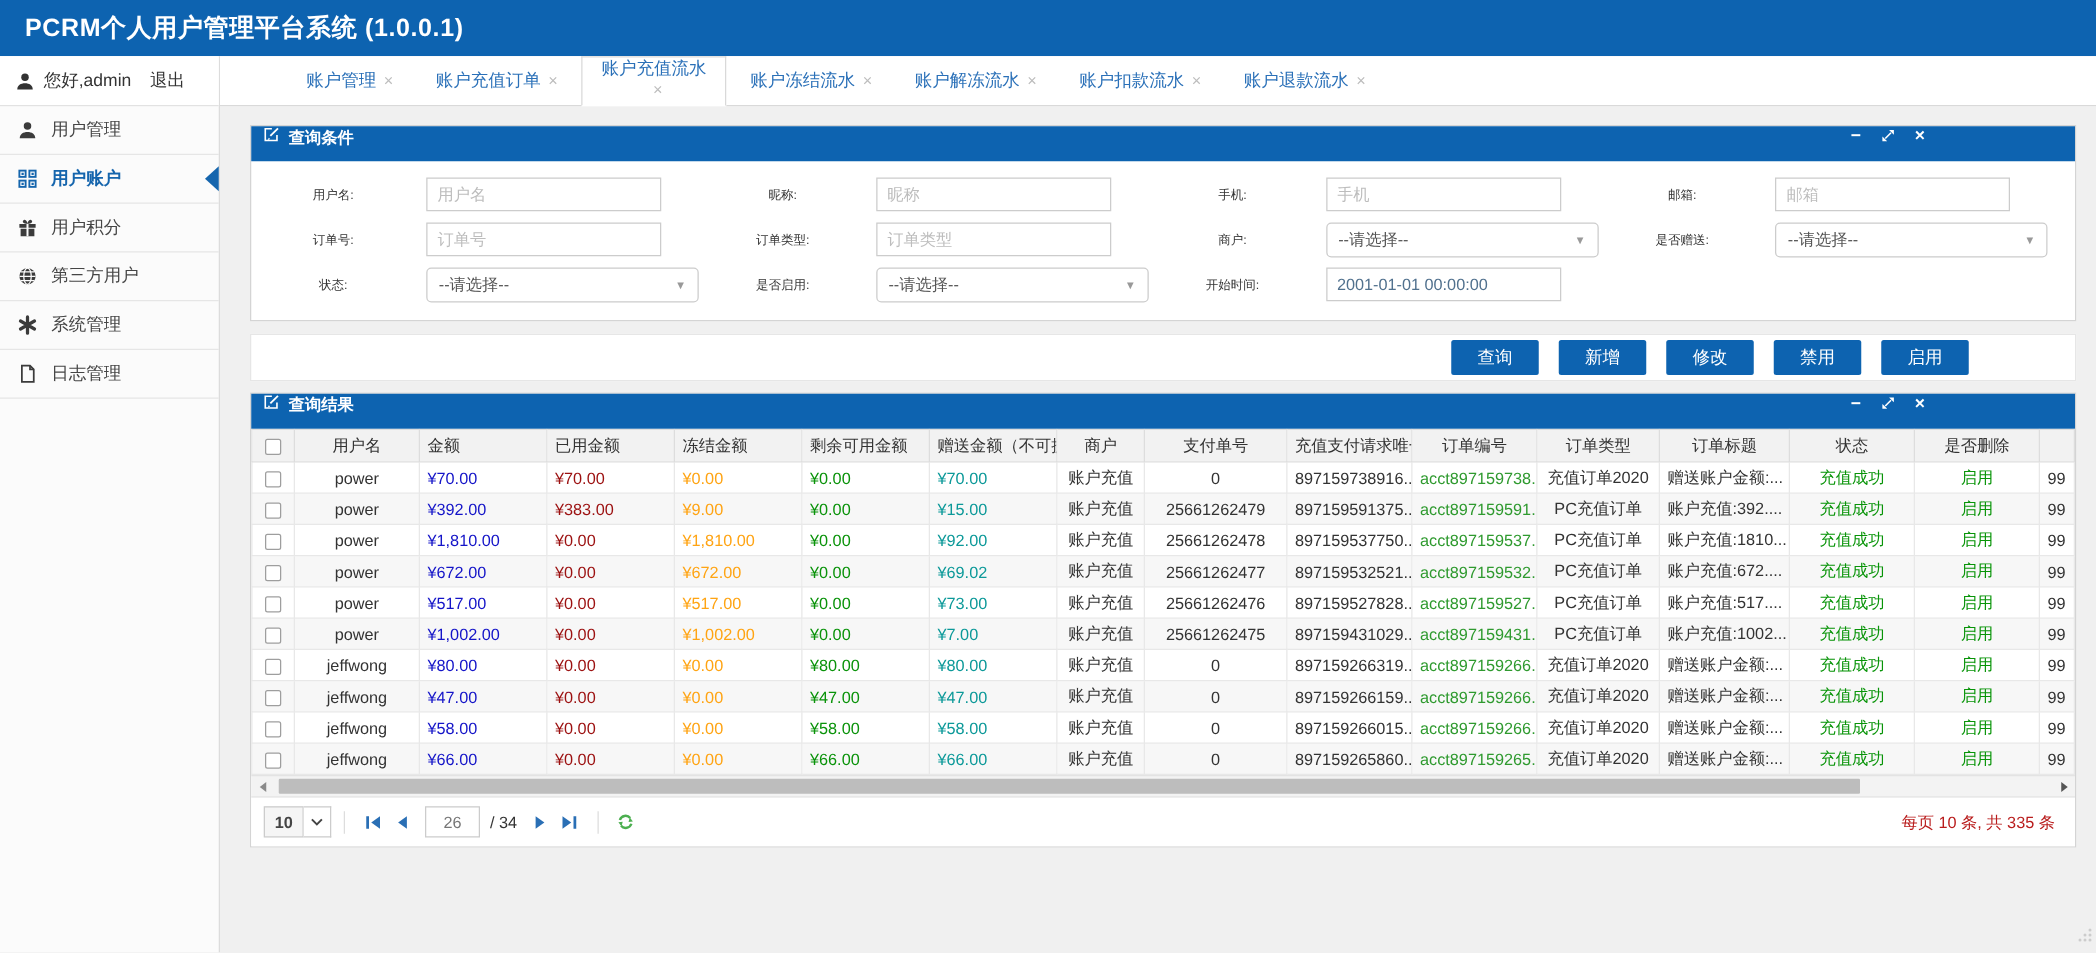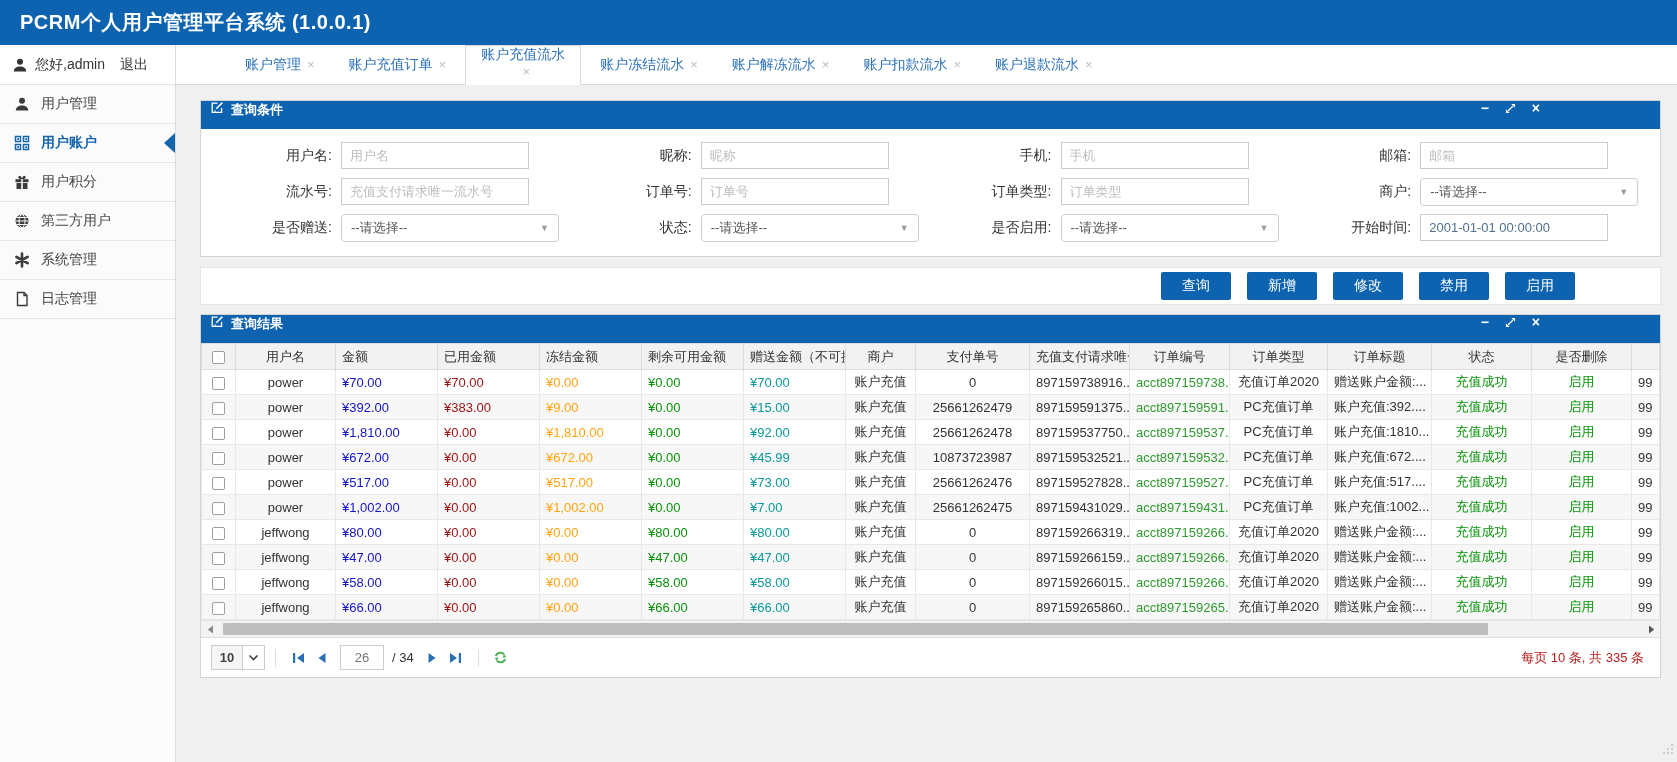--- a/index.html
+++ b/index.html
@@ -41,21 +41,21 @@
 
   
   .panel{background:#fff;border:1px solid #d4d4d4;}
   .panel-header{height:28px;background:var(--brand);color:#fff;display:flex;align-items:flex-start;gap:7px;padding:0 10px;font-size:13px;font-weight:bold;}
   .panel-tools{margin-left:auto;display:flex;align-items:center;gap:16px;padding-right:110px;}
   .ptool{color:#fff;cursor:pointer;display:inline-flex;align-items:center;font-weight:bold;font-size:14px;line-height:1;}
 
   
   .form-grid{display:grid;grid-template-columns:repeat(4,1fr);row-gap:7px;padding:12px 20px 14px 0;max-width:1540px;}
   .field{display:flex;align-items:center;height:29px;}
-  .field label{flex:0 0 140px;text-align:right;padding-right:9px;font-size:14px;color:#333;white-space:nowrap;}
+  .field label{flex:0 0 140px;text-align:center;padding-right:9px;font-size:10px;color:#333;white-space:nowrap;}
   .input{width:188px;height:27px;border:1px solid #ccc;background:#fff;font-size:13px;color:#51718e;padding:0 8px;outline:none;}
   .input::placeholder{color:#bdbdbd;}
   .select{width:218px;height:28px;border:1px solid #ccc;border-radius:4px;background:#fff;display:flex;align-items:center;justify-content:space-between;padding:0 9px;font-size:13px;color:#555;cursor:pointer;}
   .select .arr{color:#999;font-size:9px;}
 
   
   .actions{height:38px;background:#fff;margin-top:10px;display:flex;align-items:center;justify-content:flex-end;gap:16px;padding-right:85px;border:1px solid #e6e6e6;}
   .btn{width:70px;height:28px;background:var(--brand);color:#fff;border:none;border-radius:2px;font-size:14px;cursor:pointer;}
 
   
@@ -256,24 +256,20 @@
        <label>昵称:</label>
                 <input class="input" placeholder="昵称" value="" style="">
      </div>
               <div class="field">
        <label>手机:</label>
                 <input class="input" placeholder="手机" value="" style="">
      </div>
               <div class="field">
        <label>邮箱:</label>
                 <input class="input" placeholder="邮箱" value="" style="">
-     </div>
-              <div class="field">
-       <label>流水号:</label>
-                <input class="input" placeholder="充值支付请求唯一流水号" value="" style="">
      </div>
               <div class="field">
        <label>订单号:</label>
                 <input class="input" placeholder="订单号" value="" style="">
      </div>
               <div class="field">
        <label>订单类型:</label>
                 <input class="input" placeholder="订单类型" value="" style="">
      </div>
               <div class="field">
@@ -437,23 +433,23 @@
                     <td class="al-center c-status">启用</td>
                     <td class="al-left">99</td>
                   </tr>
                   <tr>
                     <td class="al-center"><span class="cb"></span></td>
                     <td class="al-center">power</td>
                     <td class="al-left c-amt">¥672.00</td>
                     <td class="al-left c-used">¥0.00</td>
                     <td class="al-left c-frozen">¥672.00</td>
                     <td class="al-left c-avail">¥0.00</td>
-                    <td class="al-left c-gift">¥45.99</td>
-                    <td class="al-center">账户充值</td>
-                    <td class="al-center">10873723987</td>
+                    <td class="al-left c-gift">¥69.02</td>
+                    <td class="al-center">账户充值</td>
+                    <td class="al-center">25661262477</td>
                     <td class="al-left">897159532521...</td>
                     <td class="al-left c-order">acct897159532...</td>
                     <td class="al-center">PC充值订单</td>
                     <td class="al-left">账户充值:672....</td>
                     <td class="al-center c-status">充值成功</td>
                     <td class="al-center c-status">启用</td>
                     <td class="al-left">99</td>
                   </tr>
                   <tr>
                     <td class="al-center"><span class="cb"></span></td>

